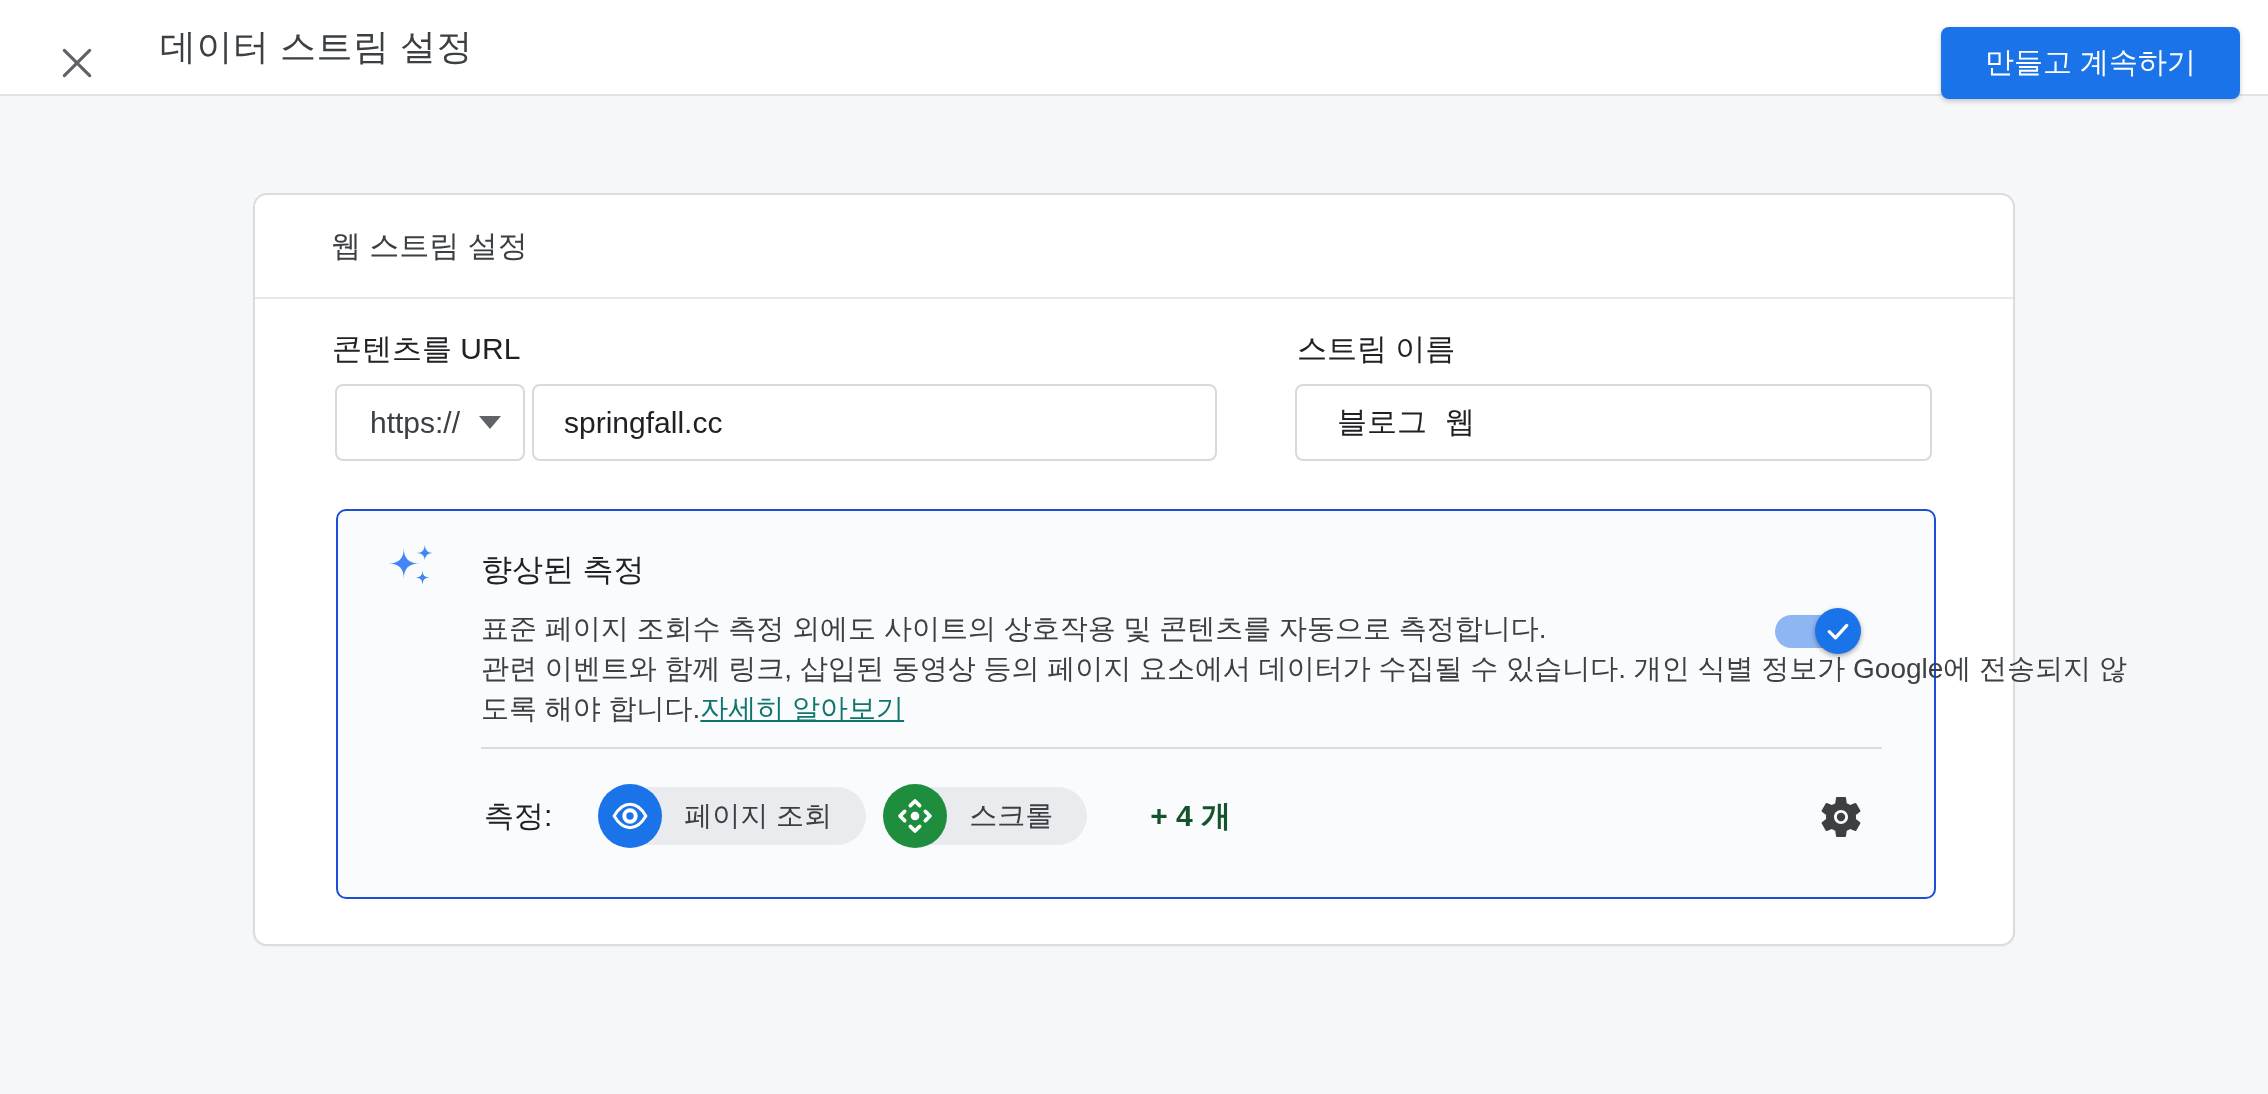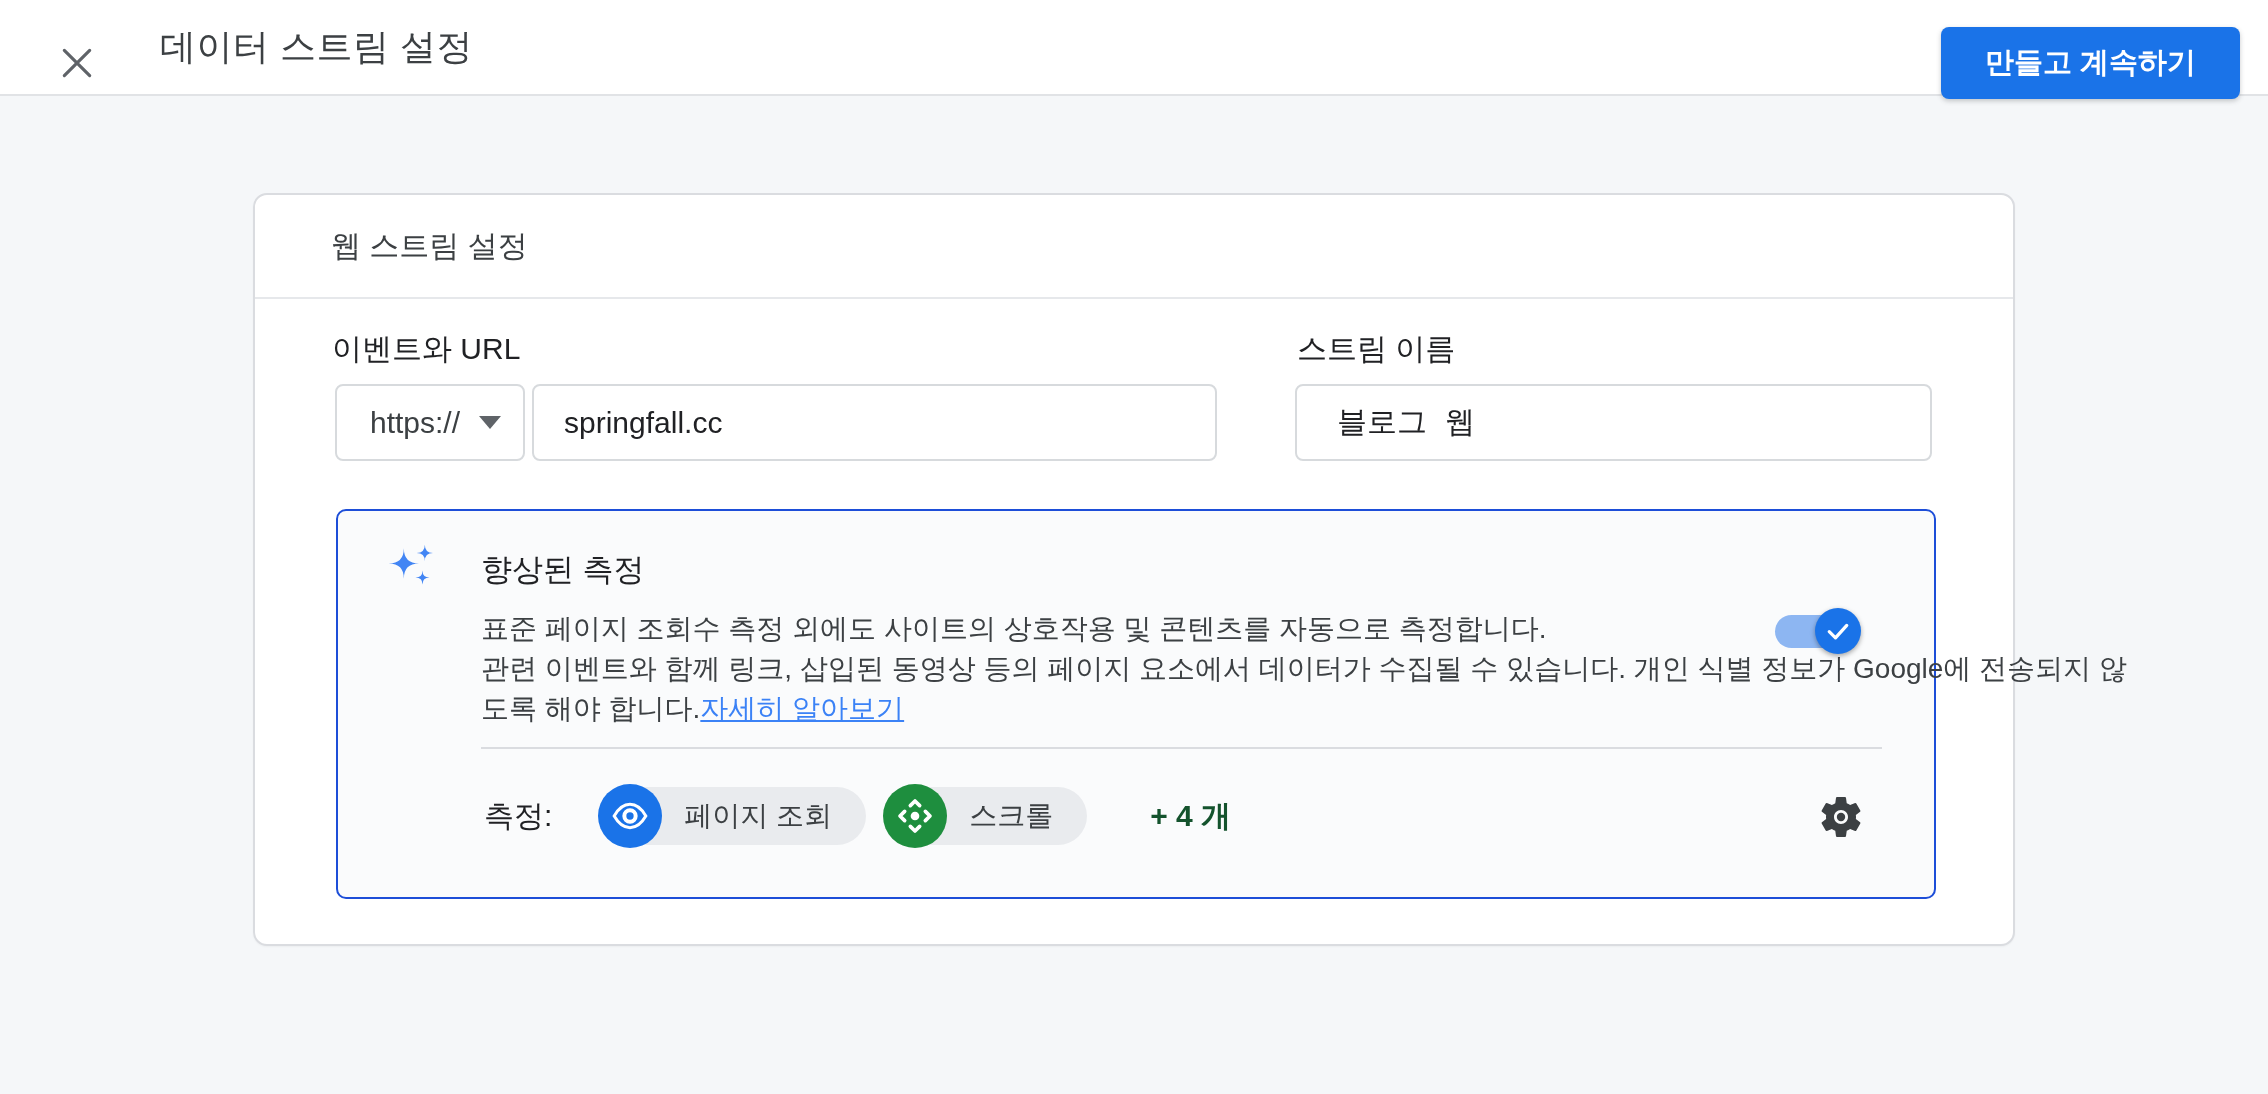--- a/index.html
+++ b/index.html
@@ -18,21 +18,21 @@
   .close-btn {
     position:absolute; left:54px; top:40px; width:46px; height:46px;
     background:none; border:none; cursor:pointer; padding:4px;
   }
   .appbar-title {
     position:absolute; left:160px; top:50%; transform:translateY(-50%);
     font-size:36px; color:#3c4043; white-space:nowrap; letter-spacing:.5px;
   }
   .primary-btn {
     position:absolute; right:28px; top:27px; height:72px; min-width:277px;
-    background:#1a73e8; color:#ffffff; font-size:29px; font-weight:700;
+    background:#1a73e8; color:#ffffff; font-size:29px; font-weight:400;
     font-family:"Liberation Sans", sans-serif;
     border:none; border-radius:8px; cursor:pointer; padding:0 44px;
     box-shadow:0 2px 5px rgba(60,64,67,.28); white-space:nowrap;
   }
   
   .card {
     position:absolute; left:253px; top:193px; width:1762px; height:753px;
     background:#ffffff; border:2px solid #dadce0; border-radius:14px;
     box-shadow:0 1px 2px rgba(0,0,0,.04);
   }
@@ -73,21 +73,21 @@
   .sparkle { position:absolute; left:46px; top:28px; width:56px; height:56px; }
   .em-title {
     position:absolute; left:143px; top:38px; font-size:31px; font-weight:500;
     color:#202124; white-space:nowrap;
   }
   .em-desc {
     position:absolute; left:143px; top:98px; width:1300px;
     font-size:28px; line-height:40px; color:#3c4043;
   }
   .em-desc .line { white-space:nowrap; }
-  .learn-more { color:#3b82f6; text-decoration:underline; cursor:pointer; white-space:nowrap; }
+  .learn-more { color:#0f766e; text-decoration:underline; cursor:pointer; white-space:nowrap; }
   
   .toggle { position:absolute; left:1437px; top:97px; width:80px; height:46px; cursor:pointer; }
   .toggle .track {
     position:absolute; left:0; top:7px; width:72px; height:33px;
     border-radius:17px; background:#8db6f2;
   }
   .toggle .thumb {
     position:absolute; right:-6px; top:0; width:46px; height:46px; border-radius:50%;
     background:#1a73e8; box-shadow:0 2px 5px rgba(0,0,0,.35);
     display:flex; align-items:center; justify-content:center;
@@ -136,21 +136,21 @@
       </svg>
     </span>
   </button>
   <div class="appbar-title">데이터 스트림 설정</div>
   <button class="primary-btn">만들고 계속하기</button>
 </div>
 
 <div class="card">
   <div class="card-header">웹 스트림 설정</div>
 
-  <div class="field-label label-url">이벤트와 URL</div>
+  <div class="field-label label-url">콘텐츠를 URL</div>
   <div class="field-label label-name">스트림 이름</div>
 
   <div class="proto-select">
     <span class="proto-text">https://</span>
     <span class="caret"></span>
   </div>
 
   <input class="text-input input-url" type="text" value="springfall.cc" style="">
 
   <input class="text-input input-name" type="text" value="블로그 웹" style="">

